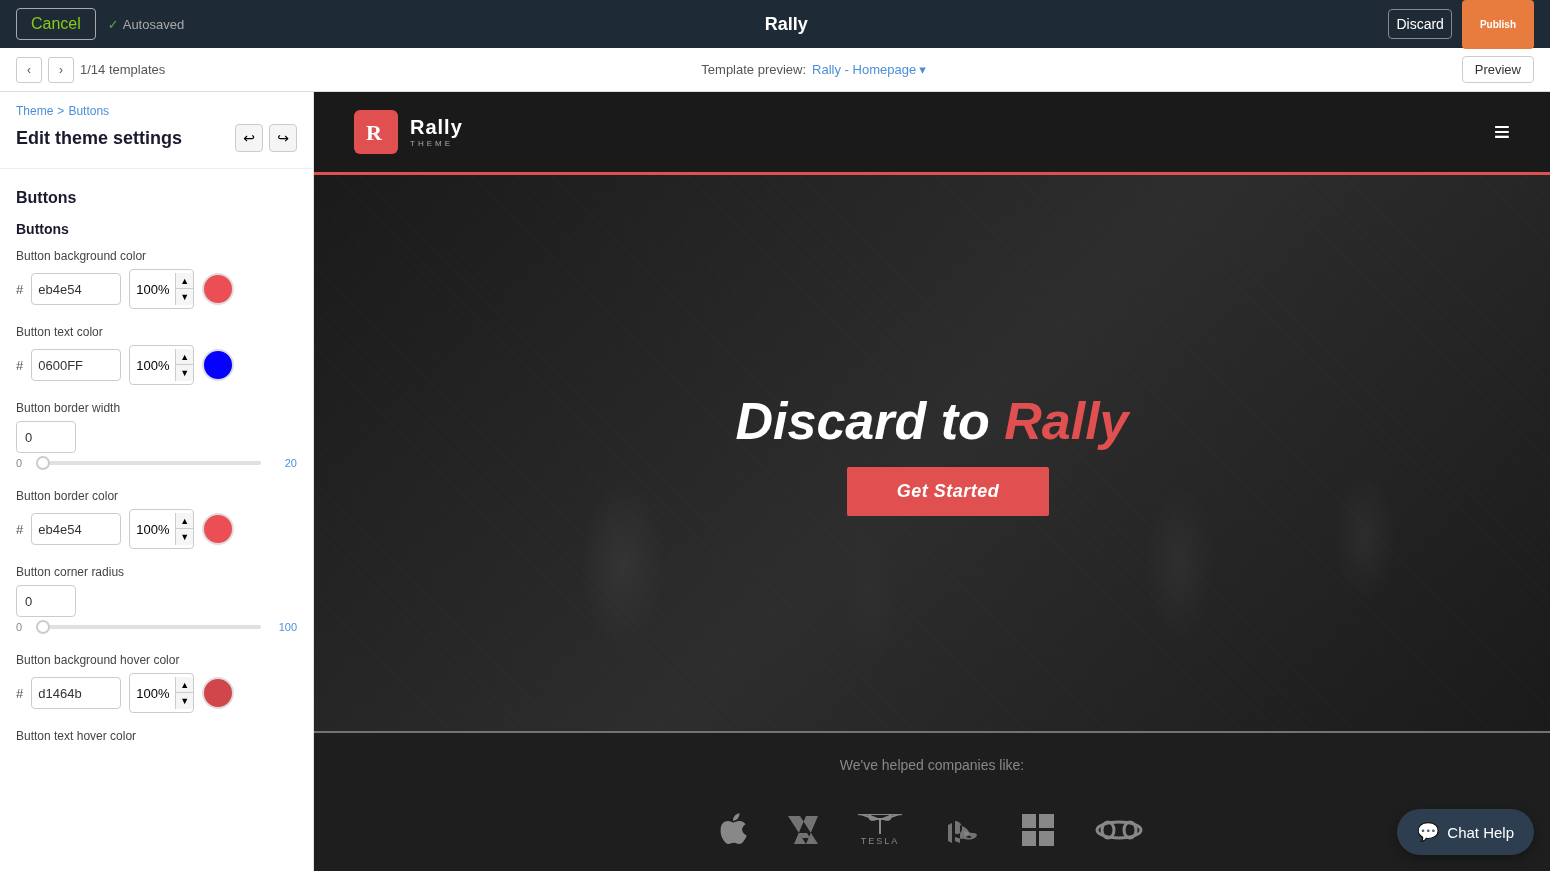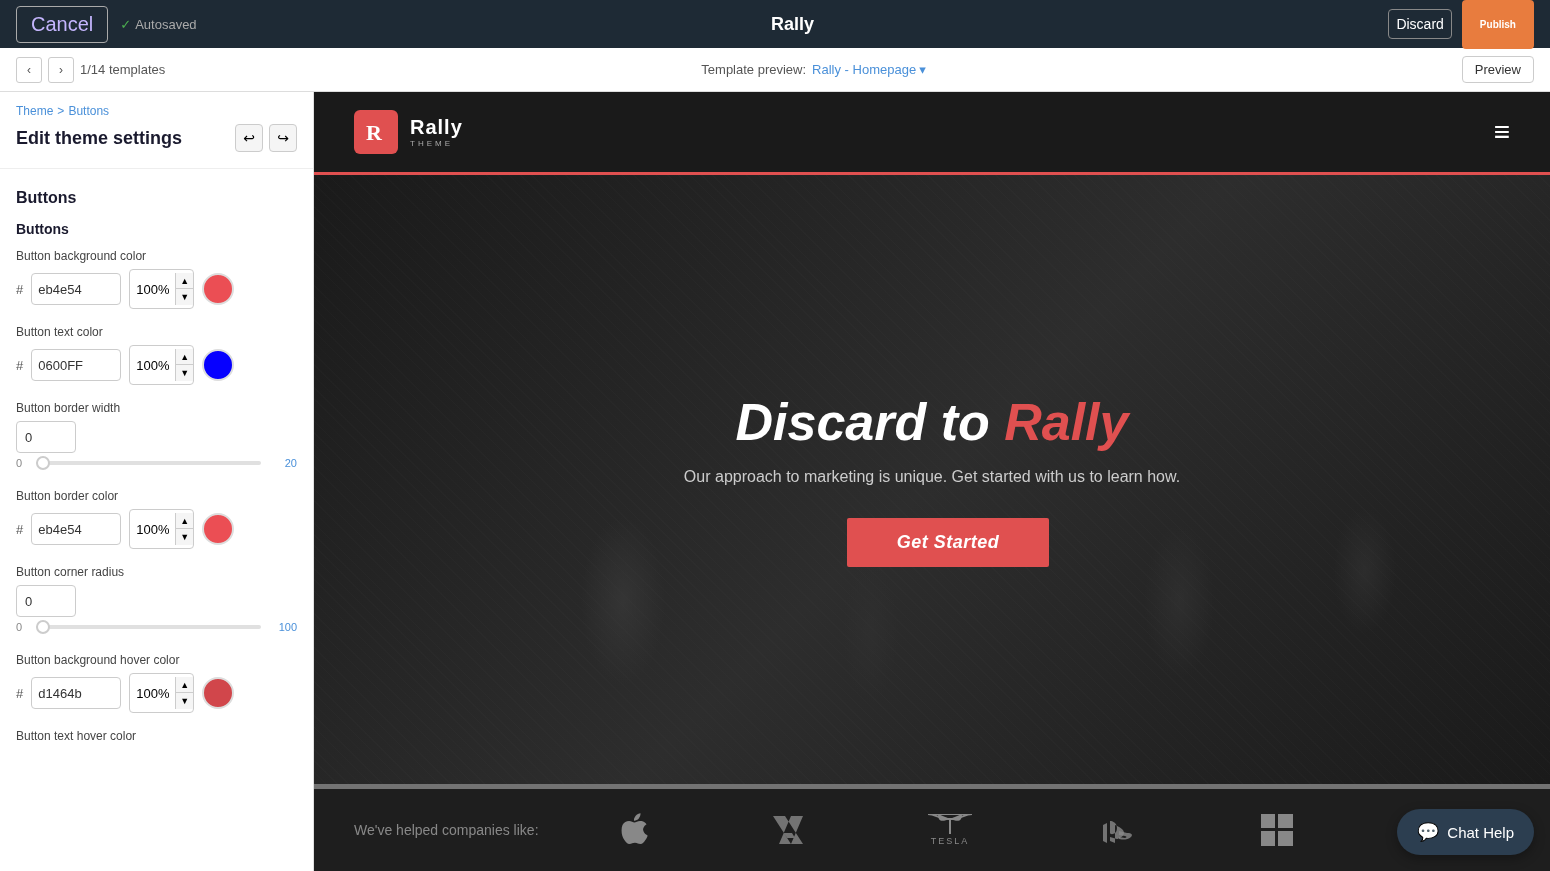--- a/index.html
+++ b/index.html
@@ -5,22 +5,22 @@
     * { box-sizing: border-box; margin: 0; padding: 0; }
     body { font-family: -apple-system, BlinkMacSystemFont, 'Segoe UI', sans-serif; background: #f0f0f0; height: 871px; overflow: hidden; }
 
     
     .top-bar {
       display: flex; align-items: center; justify-content: space-between;
       background: #1e2a35; color: #fff; height: 48px; padding: 0 16px;
     }
     .top-bar-left { display: flex; align-items: center; gap: 12px; }
     .cancel-btn {
-      background: transparent; border: 1px solid #aaa; color: #c4b5fd;
-      padding: 6px 14px; border-radius: 4px; cursor: pointer; font-size: 20px;
+      background: transparent; border: 1px solid #aaa; color: #84cc16;
+      padding: 6px 14px; border-radius: 4px; cursor: pointer; font-size: 16px;
     }
     .autosaved { color: #aaa; font-size: 13px; display: flex; align-items: center; gap: 4px; }
     .autosaved-check { color: #4caf50; }
     .top-bar-center { font-size: 18px; font-weight: 600; color: #fff; }
     .top-bar-right { display: flex; align-items: center; gap: 10px; }
     .discard-btn {
       background: transparent; border: 1px solid #888; color: #fff;
       padding: 6px 7px; border-radius: 4px; cursor: pointer; font-size: 14px;
     }
     .publish-btn {
@@ -145,21 +145,21 @@
     .hero-title { font-size: 52px; font-style: italic; font-weight: 700; margin-bottom: 16px; color: #fff; }
     .hero-subtitle { font-size: 16px; color: #ccc; margin-bottom: 32px; }
     .get-started-btn {
       background: #e05050; color: #fff; border: none; padding: 14px 50px;
       font-size: 18px; font-style: italic; font-weight: 600; border-radius: 2px;
       cursor: pointer; letter-spacing: 0.5px; margin-left: 32px;
     }
 
     .rally-footer {
       background: #1e1e1e; padding: 24px 40px; display: flex; align-items: center;
-      gap: 40px; border-top: 5px solid #737373; flex-shrink: 0;
+      gap: 40px; border-top: 2px solid #737373; flex-shrink: 0; flex-direction: column;
     }
     .footer-label { font-size: 14px; color: #888; white-space: nowrap; }
     .footer-logos { display: flex; align-items: center; gap: 40px; flex: 1; justify-content: space-around; }
     .footer-logo { color: #888; font-size: 24px; display: flex; align-items: center; justify-content: center; }
 
     
     .chat-btn {
       position: fixed; bottom: 16px; right: 16px;
       background: #2c3e50; color: #fff; border: none; border-radius: 30px;
       padding: 12px 20px; display: flex; align-items: center; gap: 8px;
@@ -343,21 +343,20 @@
         <span class="hamburger">≡</span>
       </div>
 
       <div class="rally-hero">
         <div class="hero-bg"></div>
         <div class="people-overlay"></div>
         <div class="hero-content">
           <div class="hero-title">
             <span>Discard to </span><span style="color:#e05050;">Rally</span>
           </div>
-          <div class="hero-subtitle">Our approach to marketing is unique. Get started with us to learn how.</div>
           <button class="get-started-btn">Get Started</button>
         </div>
       </div>
 
       <div class="rally-footer">
         <span class="footer-label">We've helped companies like:</span>
         <div class="footer-logos">
 
           <div class="footer-logo">
             <svg width="28" height="34" viewBox="0 0 28 34" fill="#888">

